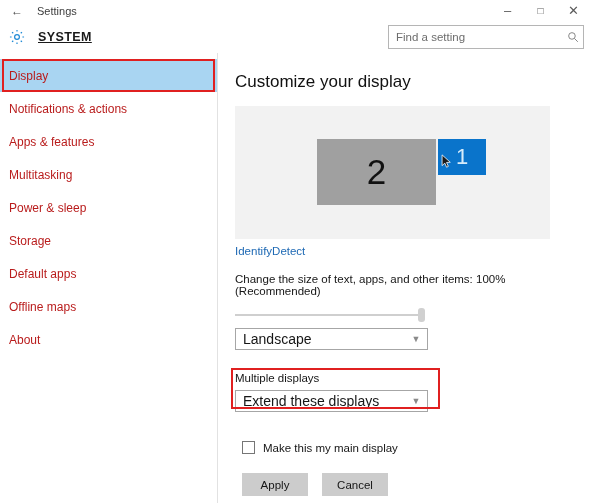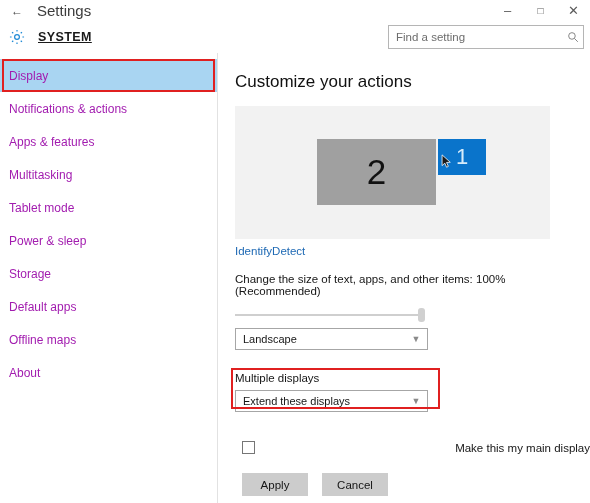--- a/index.html
+++ b/index.html
@@ -28,21 +28,21 @@
     width: 34px;
     height: 21px;
     display: flex;
     align-items: center;
     justify-content: center;
     font-size: 12px;
     color: #4a4a4a;
     line-height: 1;
   }
   .title-text {
-    font-size: 15px;
+    font-size: 11px;
     color: #3c3c3c;
     margin-left: 3px;
   }
   .win-controls {
     position: absolute;
     right: 0;
     top: 0;
     height: 21px;
     display: flex;
   }
@@ -127,21 +127,21 @@
     border-right: 1px solid #e2e2e2;
     padding-top: 6px;
     box-sizing: border-box;
   }
   .nav-item {
     height: 33px;
     display: flex;
     align-items: center;
     padding-left: 9px;
     font-size: 12px;
-    color: #a21caf;
+    color: #b91c1c;
     box-sizing: border-box;
   }
   .nav-item.selected {
     background: #a9d5f2;
   }
   .nav-item-wrap { position: relative; }
   .annot-box {
     position: absolute;
     border: 2px solid #e02020;
     pointer-events: none;
@@ -255,21 +255,21 @@
     height: 22px;
     border: 1px solid #a6a6a6;
     background: #ffffff;
     display: flex;
     align-items: center;
     box-sizing: border-box;
   }
   .dropdown-value {
     flex: 1;
     padding-left: 7px;
-    font-size: 11px;
+    font-size: 14px;
     color: #161616;
   }
   .chevron {
     width: 22px;
     display: flex;
     align-items: center;
     justify-content: center;
     color: #8a8a8a;
     font-size: 9px;
   }
@@ -283,22 +283,21 @@
     left: -4px;
     top: -4px;
     width: 209px;
     height: 41px;
   }
   .checkbox-row {
     margin-top: 29px;
     margin-left: 7px;
     display: flex;
     align-items: center;
-    gap: 0;
-    justify-content: space-between;
+    gap: 8px;
   }
   .checkbox {
     width: 13px;
     height: 13px;
     border: 1px solid #767676;
     background: #ffffff;
     box-sizing: border-box;
   }
   .checkbox-label {
     font-size: 11.5px;
@@ -368,41 +367,38 @@
     <div class="nav-item">
       <span>Notifications &amp; actions</span>
     </div>
     <div class="nav-item">
       <span>Apps &amp; features</span>
     </div>
     <div class="nav-item">
       <span>Multitasking</span>
     </div>
     <div class="nav-item">
-      <span>Tablet mode</span>
-    </div>
-    <div class="nav-item">
       <span>Power &amp; sleep</span>
     </div>
     <div class="nav-item">
       <span>Storage</span>
     </div>
     <div class="nav-item">
       <span>Default apps</span>
     </div>
     <div class="nav-item">
       <span>Offline maps</span>
     </div>
     <div class="nav-item">
       <span>About</span>
     </div>
   </div>
 
   <div class="content">
-    <div class="page-title">Customize your actions</div>
+    <div class="page-title">Customize your display</div>
 
     <div class="display-preview">
       <div class="monitor monitor-2">
         <span>2</span>
       </div>
       <div class="monitor monitor-1">
         <span>1</span>
       </div>
       <svg class="cursor-arrow" viewBox="0 0 12 17">
         <path d="M1 1 L1 13.2 L4.1 10.4 L6.1 15 L8.1 14 L6.1 9.6 L10.3 9.4 Z" fill="#1b1b1b" stroke="#ffffff" stroke-width="0.9"></path>

